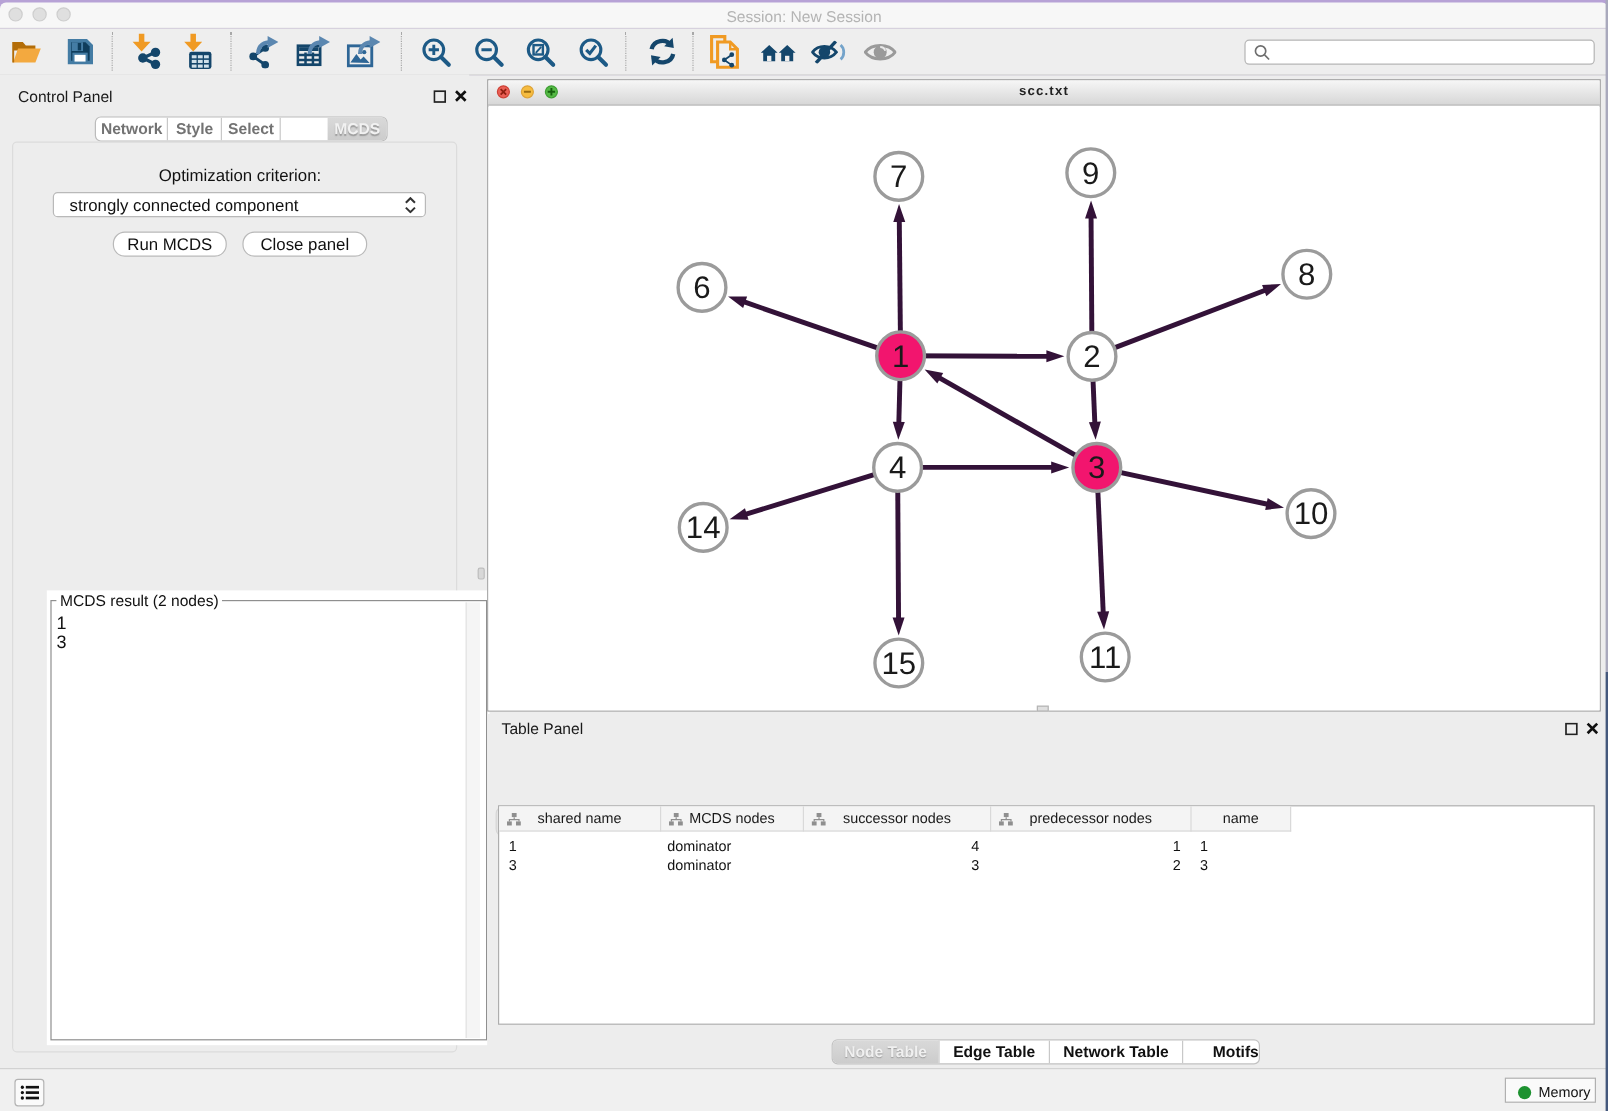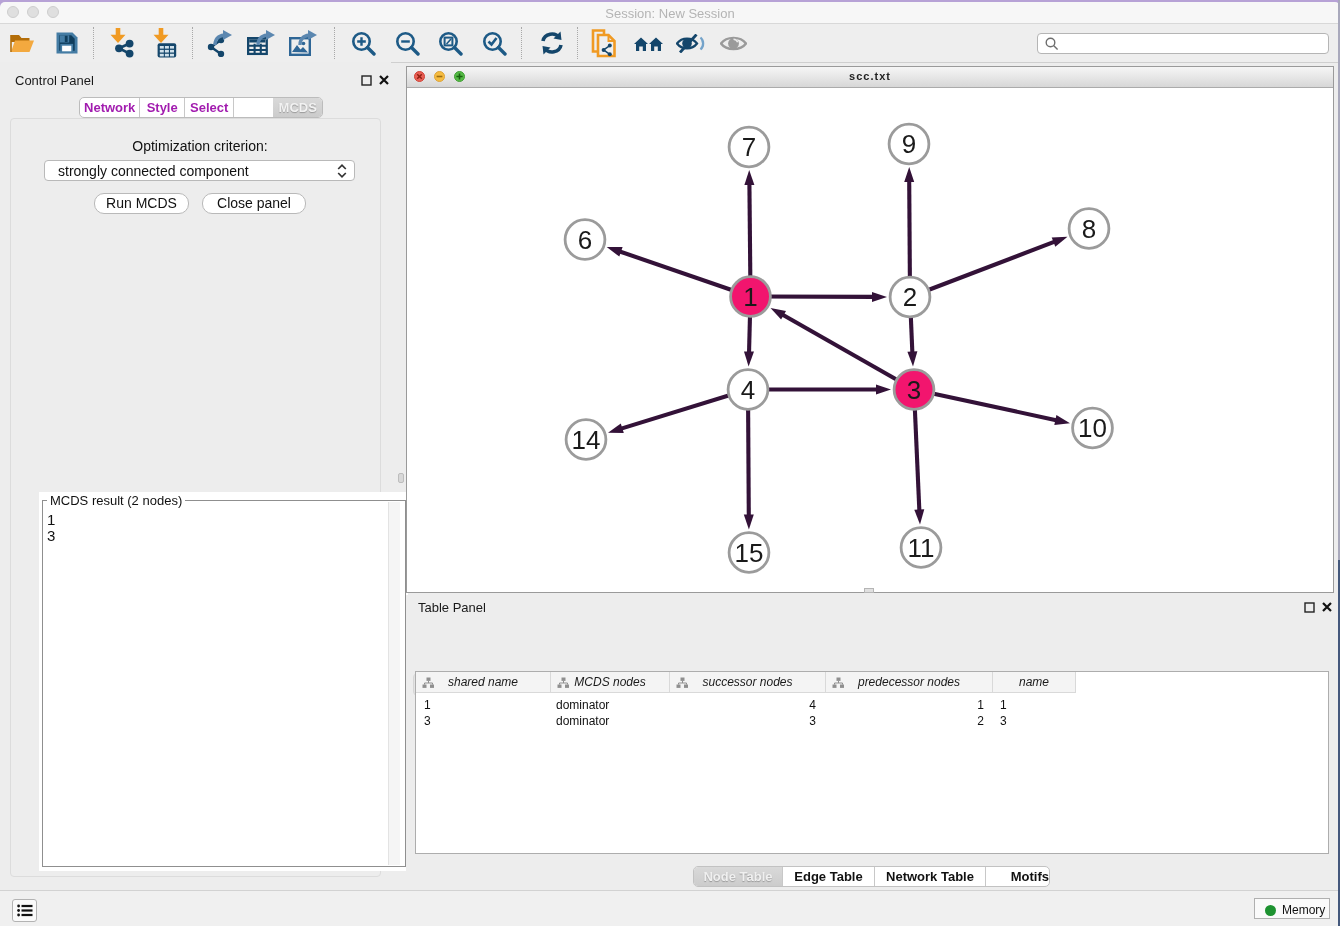--- a/index.html
+++ b/index.html
@@ -9,38 +9,38 @@
 #titletext { position:absolute; top:4px; width:100%; text-align:center; font-size:13px; color:#b4b4b4; }
 #toolbar { position:absolute; left:0; top:24px; width:1340px; height:39px; background:#eeeeee; border-bottom:1px solid #cfcfcf; }
 .tbi { position:absolute; top:0; height:38px; display:flex; align-items:center; justify-content:center; }
 .tsep { position:absolute; top:3px; height:32px; width:0; border-left:1px dotted #a8a8a8; }
 #search { position:absolute; left:1037px; top:9px; width:292px; height:21px; background:#fff; border:1px solid #b5b5b5; border-radius:4px; }
 #mainbg { position:absolute; left:0; top:63px; width:1340px; height:827px; background:#ededed; }
 #statusbar { position:absolute; left:0; top:890px; width:1340px; height:36px; background:#f0f0f0; border-top:1px solid #d2d2d2; }
 #cp { position:absolute; left:0; top:62px; width:391px; height:828px; background:#ededed; }
 .paneltitle { font-size:13px; color:#1a1a1a; }
 .tabseg { position:absolute; display:flex; height:21px; border:1px solid #bcbcbc; border-radius:5px; overflow:hidden; background:#fff; }
-.tabseg div { font-size:13px; font-weight:bold; color:#a21caf; text-align:center; line-height:19px; border-right:1px solid #c8c8c8; }
+.tabseg div { font-size:13px; font-weight:bold; color:#737373; text-align:center; line-height:19px; border-right:1px solid #c8c8c8; }
 .tabseg div:last-child { border-right:none;margin-left:39px; }
 .tabseg div#mcdstab { background:linear-gradient(#d9d9d9,#cccccc); color:#f2f2f2; text-shadow:0 1px 1px #999; }
 #cpbox { position:absolute; left:10px; top:56px; width:371px; height:759px; border:1px solid #dcdcdc; border-radius:4px; background:#ededed; }
 .btn { position:absolute; background:#ffffff; border:1px solid #b9b9b9; border-radius:10px; font-size:14px; color:#111; text-align:center; }
 #resultwrap { position:absolute; left:16px; top:430px; width:369px; height:379px; background:#fff;margin-left:23px; }
 #resultbox { position:absolute; left:3px; top:8px; right:2px; bottom:4px; border:1px solid #8f8f8f; }
 #resultlabel { position:absolute; left:4px; top:-8px; background:#fff; font-size:13px; color:#111; padding:0 3px; }
 #netwin { position:absolute; left:406px; top:66px; width:928px; height:527px; border:1px solid #9a9a9a; background:#fff; }
 #nettitle { position:absolute; left:0; top:0; width:926px; height:21px; background:linear-gradient(#f6f6f6,#d7d7d7); border-bottom:1px solid #ababab; }
 .mac { position:absolute; top:4px; width:11px; height:11px; border-radius:50%; }
 .mac svg { position:absolute; left:0; top:0; display:block; }
 #netcanvas { position:absolute; left:0; top:22px; width:926px; height:503px; background:#fff; }
 #tablepanel { position:absolute; left:406px; top:595px; width:928px; height:295px; background:#ededed; }
 #tptoolbar { position:absolute; left:7px; top:33px; width:914px; height:25px; background:#e4e4e4; border:1px solid #d6d6d6; border-radius:6px;margin-top:44px; }
 .tpi { position:absolute; top:0; height:36px; display:flex; align-items:center; justify-content:center; }
 #tbl { position:absolute; left:9px; top:76px; width:914px; height:183px; background:#fff; border:1px solid #adadad; }
-#tblhdr { position:absolute; left:0; top:0; height:21px; width:660px; background:#f4f4f4; border-bottom:1px solid #d9d9d9; display:flex;font-style:italic; }
+#tblhdr { position:absolute; left:0; top:0; height:21px; width:660px; background:#f4f4f4; border-bottom:1px solid #d9d9d9; display:flex; }
 #tblhdr .hc { position:relative; height:21px; border-right:1px solid #d9d9d9; font-size:12px; color:#1a1a1a; text-align:center; line-height:21px; }
 .hicon { position:absolute; left:6px; top:5px; }
 .trow { position:absolute; font-size:12px; color:#111; height:16px; line-height:16px; }
 #bottabs { position:absolute; left:287px; top:271px; height:21px; display:flex; border:1px solid #c2c2c2; border-radius:5px; overflow:hidden; background:#fff; }
 #bottabs div { font-size:13px; font-weight:bold; color:#111; line-height:19px; text-align:center; border-right:1px solid #c8c8c8; }
 #bottabs div:last-child { border-right:none;text-align:right; }
 #bottabs div#nodetab { background:linear-gradient(#d9d9d9,#cccccc); color:#f0f0f0; text-shadow:0 1px 1px #999; }
 #memorybtn { position:absolute; left:1254px; top:7px; width:76px; height:21px; background:#fafafa; border:1px solid #b0b0b0; font-size:12px; color:#111; }
 </style></head>
 <body>

